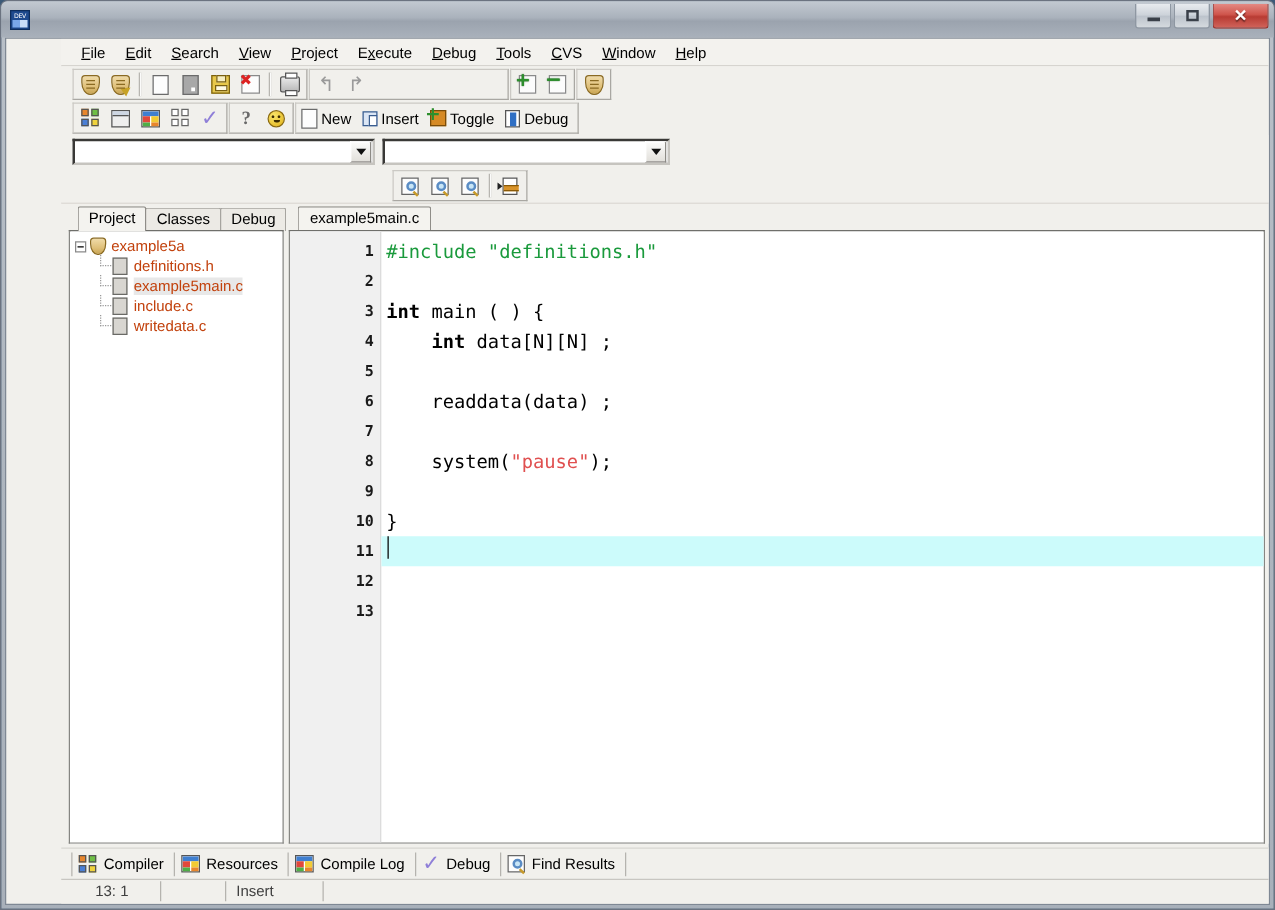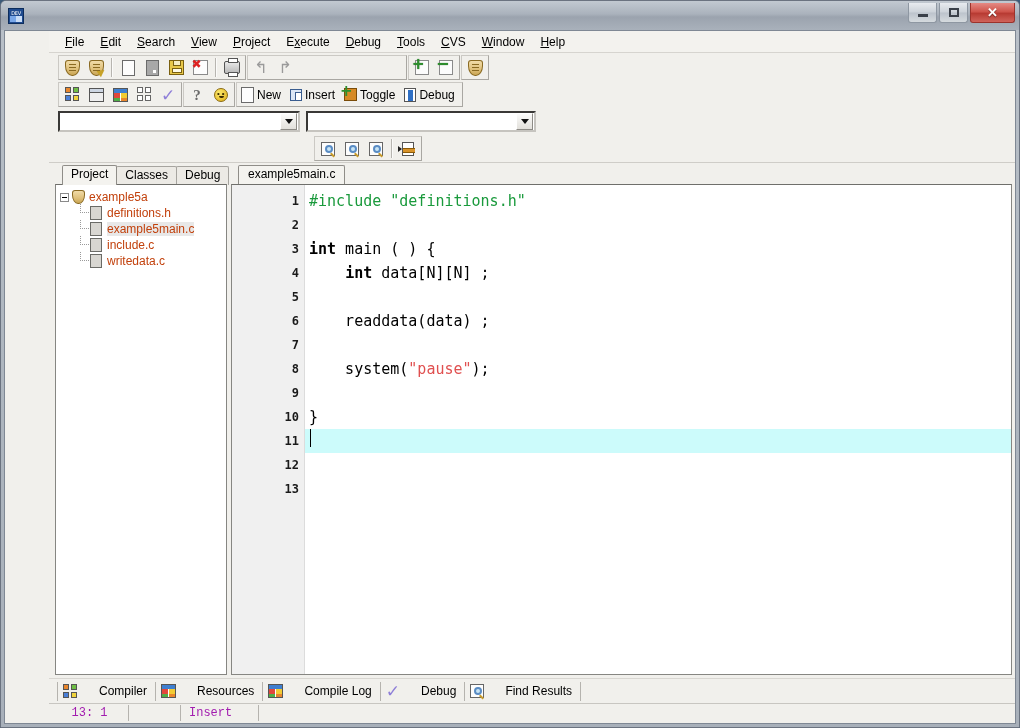--- a/index.html
+++ b/index.html
@@ -580,21 +580,21 @@
     height: 24px;
     flex: 0 0 24px;
     background: #f1f0ec;
     display: flex;
     align-items: center;
     padding-left: 8px;
     border-top: 1px solid #d8d6d1;
     margin-top: 3px;
   }
   .btab {
-    display: flex; align-items: center; gap: 21px;
+    display: flex; align-items: center; gap: 5px;
     padding: 2px 8px 2px 5px;
     font-size: 12px;
     color: #000;
     border-right: 1px solid #b5b3ae;
     height: 19px;
     box-sizing: border-box;
     cursor: default;
   }
   .btab:first-child { border-left: 1px solid #b5b3ae; }
 
@@ -604,26 +604,25 @@
     flex: 0 0 20px;
     background: #f1f0ec;
     display: flex;
     align-items: stretch;
     border-top: 1px solid #c8c6c1;
     padding: 1px 2px 2px 2px;
     box-sizing: border-box;
   }
   .sb-cell {
     display: flex; align-items: center;
-    font-size: 12px; color: #a21caf;
+    font-size: 12px; color: #404040;
     border-right: 1px solid #b5b3ae;
     padding-left: 8px;
     box-sizing: border-box;
     white-space: nowrap;
-    font-family: Liberation Mono, monospace;
   }
   .sb-cell.c1 { width: 78px; justify-content:center; padding-left:0; }
   .sb-cell.c2 { width: 52px; }
   .sb-cell.c3 { width: 78px; }
   .sb-cell.c4 { flex: 1 1 auto; border-right: none; }
 </style>
 </head>
 <body>
 
 <div class="window">

